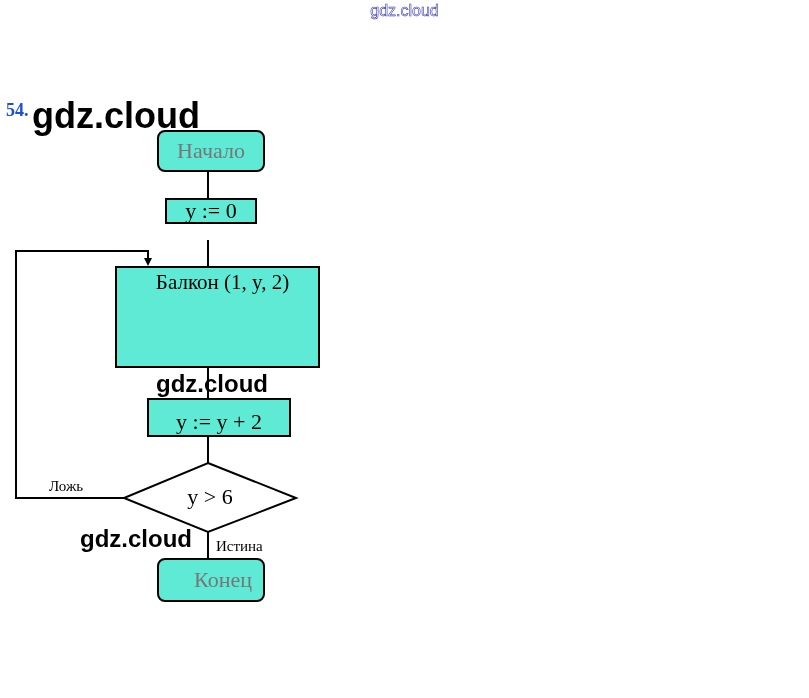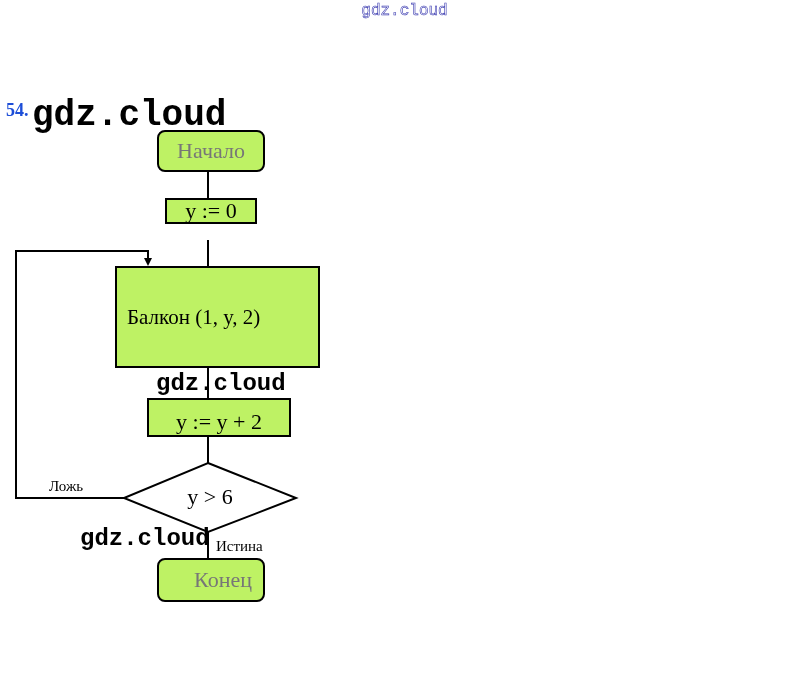--- a/index.html
+++ b/index.html
@@ -1,37 +1,37 @@
 <!DOCTYPE html>
 <html><head>
 <meta charset="utf-8">
 <style>
   html, body { margin: 0; padding: 0; background: #ffffff; }
   body { width: 809px; height: 698px; position: relative; overflow: hidden; }
   .serif { font-family: "Liberation Serif", "DejaVu Serif", serif; }
-  .sans { font-family: Liberation Mono, monospace; }
+  .sans { font-family: Liberation Sans, sans-serif; }
   .abs { position: absolute; }
   .top-wm {
     left: 0; top: 0; width: 809px; text-align: center;
     font-size: 16px; color: #ffffff; line-height: 22px;
     -webkit-text-stroke: 0.6px #3a3ab0;
     letter-spacing: 0px;
   }
   .task-num { left: 6px; top: 100px; font-size: 18px; font-weight: bold; color: #1d4ed8; }
   .wm-big { font-weight: bold; color: #000; }
   .wm1 { left: 32px; top: 94px; font-size: 36px; line-height: 44px; }
   .wm2 { left: 156px; top: 369px; font-size: 24px; line-height: 30px; }
   .wm3 { left: 80px; top: 524px; font-size: 24px; line-height: 30px; }
   .box {
-    position: absolute; border: 2px solid #000; background: #bef264;
+    position: absolute; border: 2px solid #000; background: #5eead4;
     display: flex; align-items: center; justify-content: center;
     color: #000; font-size: 22px; box-sizing: border-box;
   }
   .rounded { border-radius: 8px; color: #777; }
-  .multi { flex-direction: column; align-items: flex-start; justify-content: center; padding-left: 10px; font-size: 21px; line-height: 29px; }
+  .multi { flex-direction: row; align-items: flex-start; justify-content: center; padding-left: 10px; font-size: 21px; line-height: 29px; }
   .label { font-size: 15px; color: #000; }
   svg.lines { position: absolute; left: 0; top: 0; }
 </style>
 </head>
 <body>
 
 <div class="abs sans top-wm">gdz.cloud</div>
 
 <svg class="lines" width="809" height="698">
 

